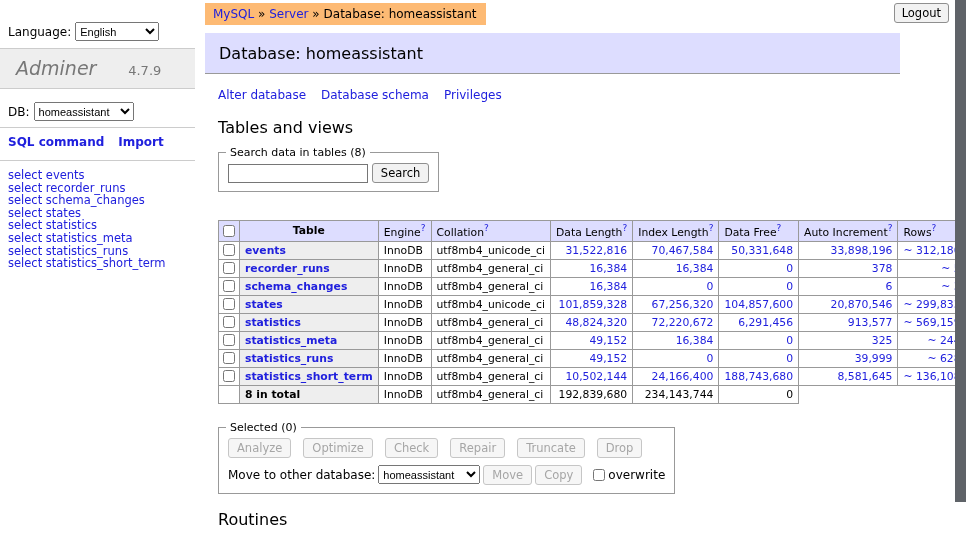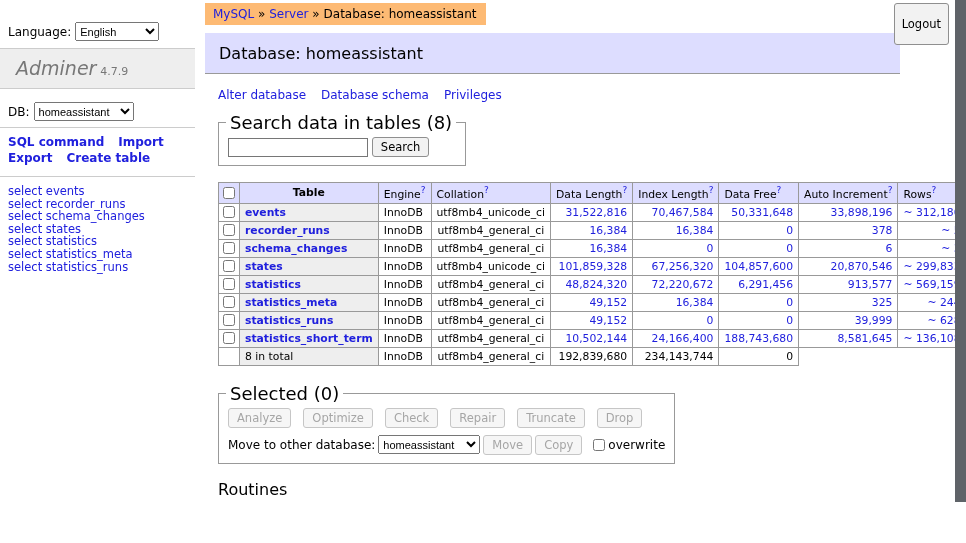--- a/index.html
+++ b/index.html
@@ -13,79 +13,79 @@
 
   
   #sidebar { position:absolute; left:0; top:0; width:195px; }
   .lang-row { padding:22px 0 0 8px; white-space:nowrap; }
   .lang-row select { width:84px; font-size:11px; height:19px; margin-left:4px; }
   #logo-block {
     margin-top:7px; background:#eee; border-top:1px solid #ccc; border-bottom:1px solid #ccc;
     padding:8px 10px 9px 16px;
   }
   #logo-block .logo { font-style:italic; font-size:19px; color:#777; }
-  #logo-block .ver { font-size:11px; color:#777; }
+  #logo-block .ver { font-size:13px; color:#777;margin-left:28px; }
   .db-row { padding:13px 0 0 8px; white-space:nowrap; }
   .db-row select { width:100px; font-size:11px; height:19px; margin-left:4px; }
   .side-hr { border:none; border-top:1px solid #ccc; margin:6px 0 0 0; }
   #sidebar-actions { padding:6px 0 4px 8px; line-height:16px; }
   .action-row a { margin-right:14px;font-weight:bold; }
   #sidebar-table-links { padding:8px 0 0 8px; }
   #sidebar-table-links a { display:block; font-size:11.5px; line-height:12.6px; }
 
   
   #content { position:absolute; left:205px; top:0; width:695px; }
   #breadcrumb {
     display:inline-block; background:#fdba74; margin:3px 0 0 0; padding:4px 10px 4px 8px;
     font-size:12px;
   }
   .bc-sep { color:#000; }
   #logout-btn {
     position:absolute; top:3px; right:17px;
     font-family:"DejaVu Sans",sans-serif; font-size:11.5px;
-    background:#f2f2f2; border:1px solid #8f8f8f; border-radius:3px; padding:13px 7px;
+    background:#f2f2f2; border:1px solid #8f8f8f; border-radius:3px; padding:2px 7px;
   }
   h2#page-title {
     margin:8px 0 0 0; background:#ddf; border-bottom:1px solid #999;
     font-size:16px; font-weight:normal; padding:12px 16px 11px 14px; line-height:17px;
   }
   .inner { padding-left:13px; }
   .link-row { margin-top:14px; }
   .link-row a { margin-right:15px; }
   h3 { font-size:16px; font-weight:normal; margin:17px 0 0 0; line-height:17px; }
 
   fieldset {
     display:inline-block; border:1px solid #999; margin:10px 0 0 0; padding:4px 9px 8px 9px;
   }
-  legend { font-size:18px; padding:0 4px; margin-left:-2px; }
+  legend { font-size:11px; padding:0 4px; margin-left:-2px; }
   #search-input { width:140px; height:19px; border:1px solid #767676; font-size:11.5px; padding:1px 3px; }
   .btn {
     font-family:"DejaVu Sans",sans-serif; font-size:11.5px;
     background:#f2f2f2; border:1px solid #8f8f8f; border-radius:3px; padding:2px 8px; color:#000;
   }
   .btn:disabled { background:#f6f6f6; border-color:#c6c6c6; color:#a6a6a6; }
 
   
-  table.db-tables { border-collapse:collapse; margin-top:16px; font-size:10.8px; }
+  table.db-tables { border-collapse:collapse; margin-top:28px; font-size:10.8px; }
   .db-tables td, .db-tables th {
     border:1px solid #999; padding:2px 5px; white-space:nowrap; height:17px;
     font-weight:normal; text-align:left;
   }
   .db-tables thead td, .db-tables thead th { background:#ddf; }
   .db-tables thead .h-table span { font-weight:bold; }
   .db-tables thead .h-table { text-align:center; }
   .db-tables sup a { font-size:9px; }
   .db-tables tbody th.c-name, .db-tables tr.total-row th.c-name { background:#eee; }
   .db-tables a.tname { font-weight:bold; }
   .db-tables td.num { text-align:right; }
   .db-tables td.c-check { text-align:center; padding:1px 3px; }
   .db-tables input[type=checkbox] { width:12px; height:12px; margin:1px; vertical-align:middle; }
   .db-tables .c-name { min-width:122px; }
-  .db-tables .c-coll { min-width:96px;text-align:center; }
-  tr.total-row th.c-name { font-weight:normal; }
+  .db-tables .c-coll { min-width:96px; }
+  tr.total-row th.c-name { font-weight:bold; }
   tr.total-row td.num { text-align:right; }
   td.no-border { border:none !important; background:#fff; }
 
   
   #selected-fieldset { margin-top:17px; }
   #selected-buttons .btn { margin-right:12px; }
   .move-row { margin-top:7px; white-space:nowrap; }
   .move-row select { width:102px; height:19px; font-size:11px; margin:0 3px; }
   .move-row .btn { margin-right:3px; }
   .move-row label { margin-left:4px; }
@@ -105,40 +105,41 @@
   <div id="logo-block">
     <span class="logo">Adminer</span>
     <span class="ver">4.7.9</span>
   </div>
   <div class="db-row">
     <span>DB:</span><select><option>homeassistant</option></select>
   </div>
   <hr class="side-hr">
   <div id="sidebar-actions">
       <div class="action-row"><a href="#">SQL command</a><a href="#">Import</a></div>
-      <div class="action-row"><a href="#">Export</a><a href="#">Create table</a></div>
     </div>
   <hr class="side-hr">
   <div id="sidebar-table-links">
       <a href="#">select events</a>
       <a href="#">select recorder_runs</a>
       <a href="#">select schema_changes</a>
       <a href="#">select states</a>
       <a href="#">select statistics</a>
       <a href="#">select statistics_meta</a>
       <a href="#">select statistics_runs</a>
+      <a href="#">select statistics_short_term</a>
     </div>
 </div>
 
 <div id="content">
   <p id="breadcrumb"><a href="#">MySQL</a><span class="bc-sep"> » </span><a href="#">Server</a><span class="bc-sep"> » </span><span>Database: homeassistant</span></p>
   <h2 id="page-title">Database: homeassistant</h2>
   <div class="inner">
     <div class="link-row"><a href="#">Alter database</a><a href="#">Database schema</a><a href="#">Privileges</a></div>
 
+    <h3>Tables and views</h3>
 
     <fieldset>
       <legend>Search data in tables (8)</legend>
       <input id="search-input" type="text" value="" style="">
       <button class="btn">Search</button>
     </fieldset>
 
     <table class="db-tables">
       <thead>
         <tr id="thead-row">

